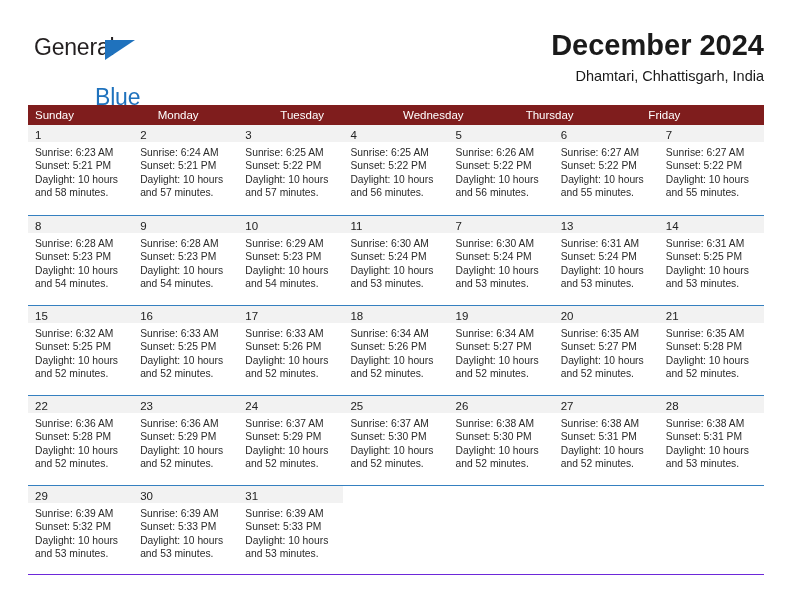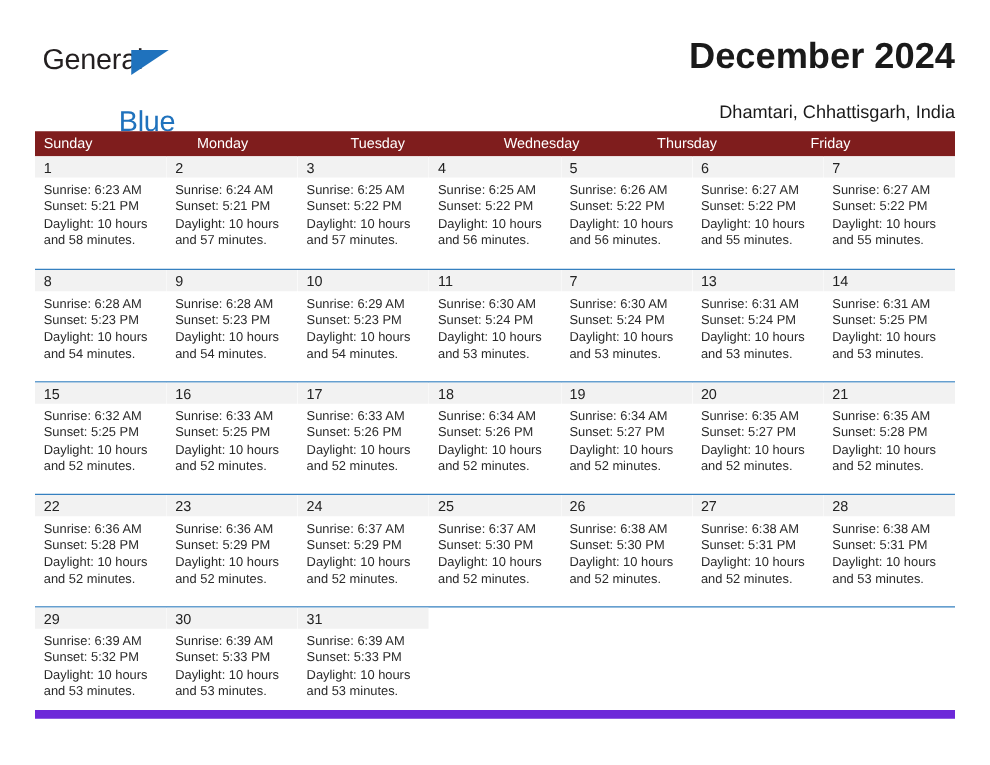--- a/index.html
+++ b/index.html
@@ -75,21 +75,21 @@
     font-size: 29px;
     font-weight: bold;
     color: #1a1a1a;
     line-height: 34px;
     white-space: nowrap;
   }
   .cal-sub {
     font-size: 14.5px;
     color: #1a1a1a;
     line-height: 22px;
-    margin-top: 17px;
+    margin-top: 3px;
     white-space: nowrap;
   }
 
   
   .cal {
     position: absolute;
     left: 28px;
     top: 105px;
     width: 736px;
   }
@@ -111,21 +111,21 @@
   .week {
     display: flex;
     border-top: 1px solid #3580c0;
     height: 90px;
     box-sizing: border-box;
   }
   .week:first-of-type {
     border-top: none;
   }
   .week.last {
-    border-bottom: 7px solid #6d28d9;
+    border-bottom: 1px solid #6d28d9;
   }
   .daycell {
     flex: 1 1 0;
     box-sizing: border-box;
     position: relative;
     overflow: hidden;
   }
   .daycell .dnum-band {
     background: #f2f2f2;
     height: 17px;

